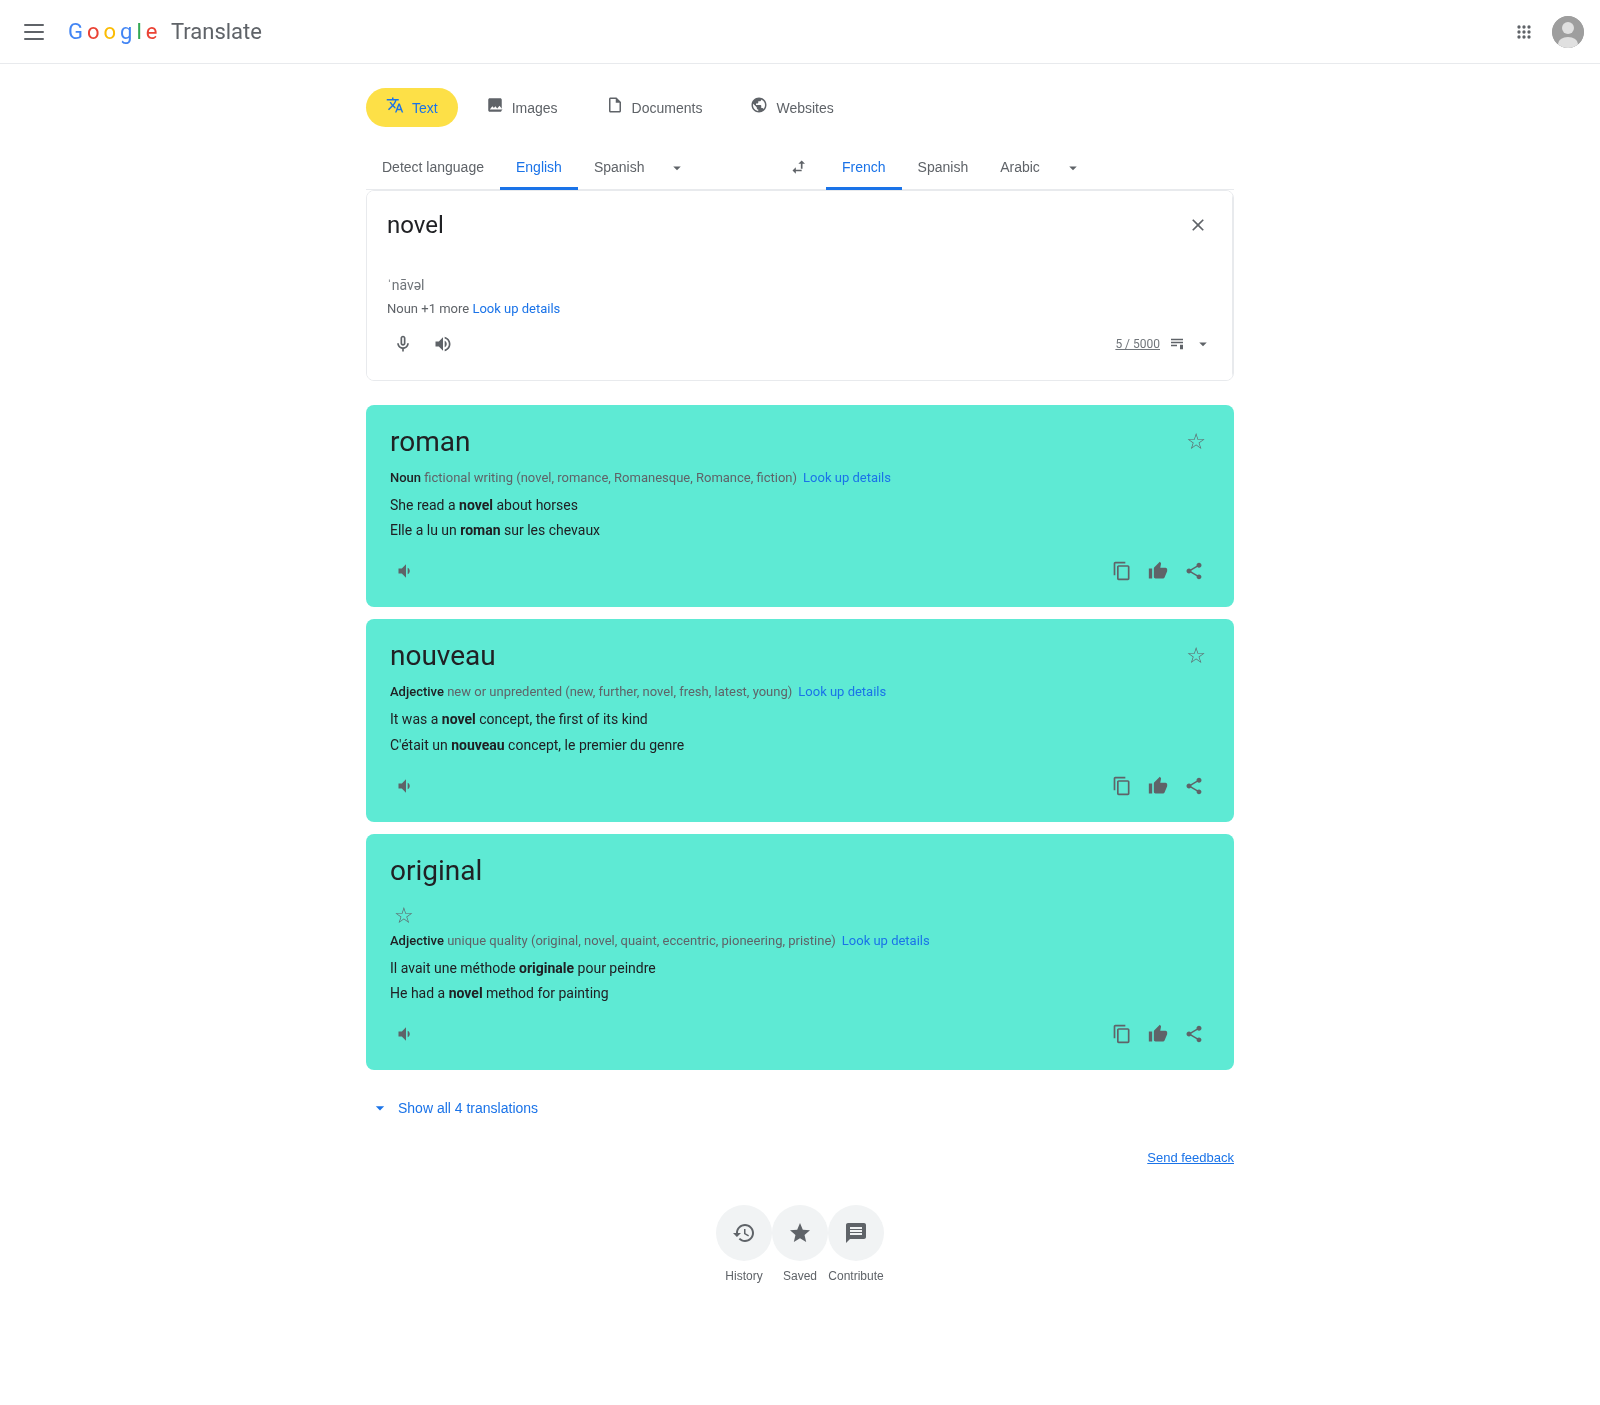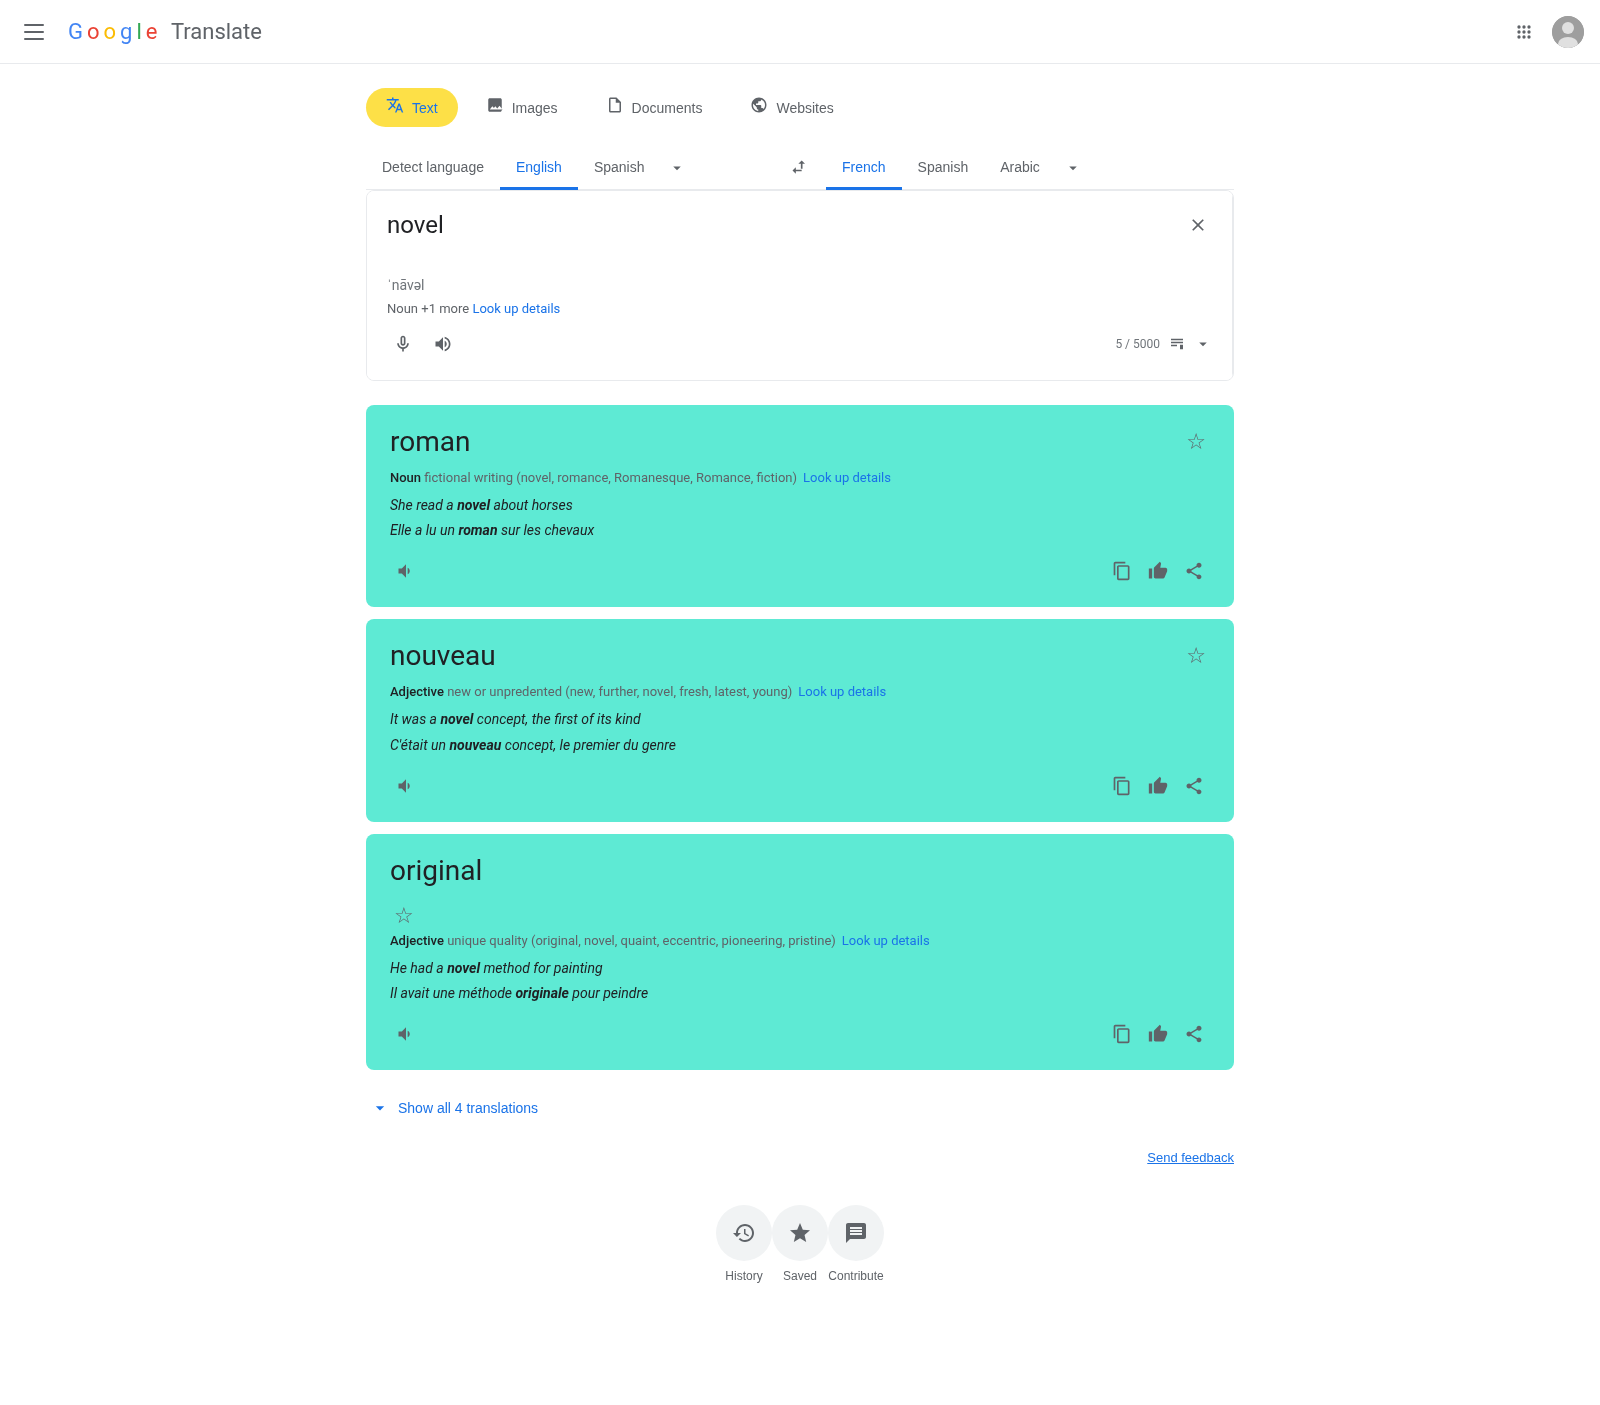--- a/index.html
+++ b/index.html
@@ -78,41 +78,41 @@
       display: flex; align-items: center; justify-content: space-between;
       margin-top: 12px;
     }
     .input-icons { display: flex; gap: 8px; }
     .icon-btn {
       background: none; border: none; cursor: pointer;
       color: #5f6368; padding: 6px; border-radius: 50%;
       display: flex; align-items: center; justify-content: center;
       font-size: 20px;
     }
-    .char-count { font-size: 12px; color: #70757a; display: flex; align-items: center; gap: 8px; }
+    .char-count { font-size: 12px; color: #70757a; display: flex; align-items: center; gap: 8px; text-decoration: underline; }
     .clear-btn {
       background: none; border: none; cursor: pointer; color: #5f6368;
       font-size: 20px; padding: 4px; border-radius: 50;
     }
 
     
     .results { margin-top: 24px; }
     .result-card {
       background: #5eead4; border-radius: 8px; padding: 20px 24px;
       margin-bottom: 12px;
     }
     .result-word { font-size: 28px; font-weight: 400; color: #202124; margin-bottom: 12px; }
     .result-star {
       float: right; background: none; border: none; cursor: pointer;
       color: #5f6368; font-size: 22px; padding: 4px;
     }
     .result-meta { font-size: 13px; color: #5f6368; margin-bottom: 8px; }
     .result-meta strong { color: #202124; font-weight: 500; }
     .result-meta a { color: #1a73e8; text-decoration: none; margin-left: 6px; }
-    .result-example { font-size: 14px; color: #202124; line-height: 1.8; font-style: italic; }
+    .result-example { font-size: 14px; color: #202124; line-height: 1.8; }
     .result-example strong { font-weight: 700; }
     .result-actions {
       display: flex; align-items: center; justify-content: space-between;
       margin-top: 12px;
     }
     .result-right-actions { display: flex; gap: 4px; }
 
     
     .show-all-btn {
       display: flex; align-items: center; gap: 8px;
@@ -359,22 +359,22 @@
 
     <div class="result-card">
       <div style="display:flex; justify-content:space-between; align-items:flex-start;flex-direction:column;">
         <div class="result-word">original</div>
         <button class="result-star">☆</button>
       </div>
       <div class="result-meta">
         <strong>Adjective</strong>&nbsp;<span>unique quality (original, novel, quaint, eccentric, pioneering, pristine)</span><a href="#">Look up details</a>
       </div>
       <div class="result-example">
+        <div>Il avait une méthode <strong>originale</strong> pour peindre</div>
         <div>He had a <strong>novel</strong> method for painting</div>
-        <div>Il avait une méthode <strong>originale</strong> pour peindre</div>
       </div>
       <div class="result-actions">
         <button class="icon-btn">
           <svg width="20" height="20" viewBox="0 0 24 24" fill="#5f6368">
               <path d="M3 9v6h4l5 5V4L7 9H3zm13.5 3c0-1.77-1.02-3.29-2.5-4.03v8.05c1.48-.73 2.5-2.25 2.5-4.02z"></path>
             </svg>
         </button>
         <div class="result-right-actions">
           <button class="icon-btn">
             <svg width="20" height="20" viewBox="0 0 24 24" fill="#5f6368">

